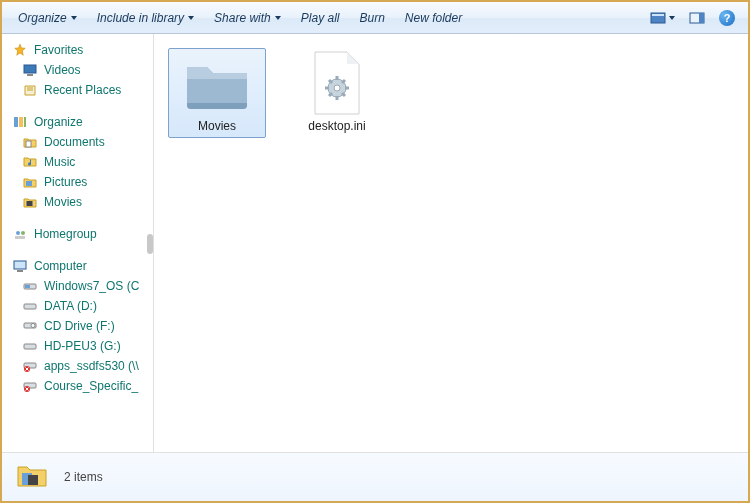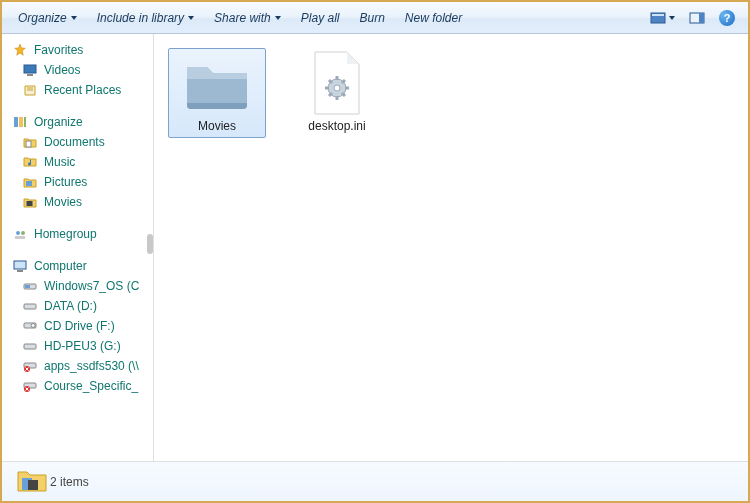--- a/index.html
+++ b/index.html
@@ -99,25 +99,25 @@
   border-radius:2px;
 }
 .file-item.selected {
   border-color:#7da2ce;
   background: linear-gradient(#eaf3fd,#d6e8fb);
 }
 .file-icon-big { width:72px; height:60px; display:flex;align-items:center;justify-content:center; }
 .file-label { text-align:center; color:#222; }
 
 .status {
-  height:40px;
+  height:49px;
   border-top:1px solid #e0e0e0;
   background: linear-gradient(#f7fbff,#eef5fd);
   display:flex; align-items:center;
-  padding:0 14px; gap:2px;
+  padding:0 14px; gap:16px;
   color:#444;
 }
 .status-icon{width:32px;height:32px;}
 </style>
 </head>
 <body>
 
 <div class="toolbar">
   <div class="tb-item">
     <span>Organize</span>

